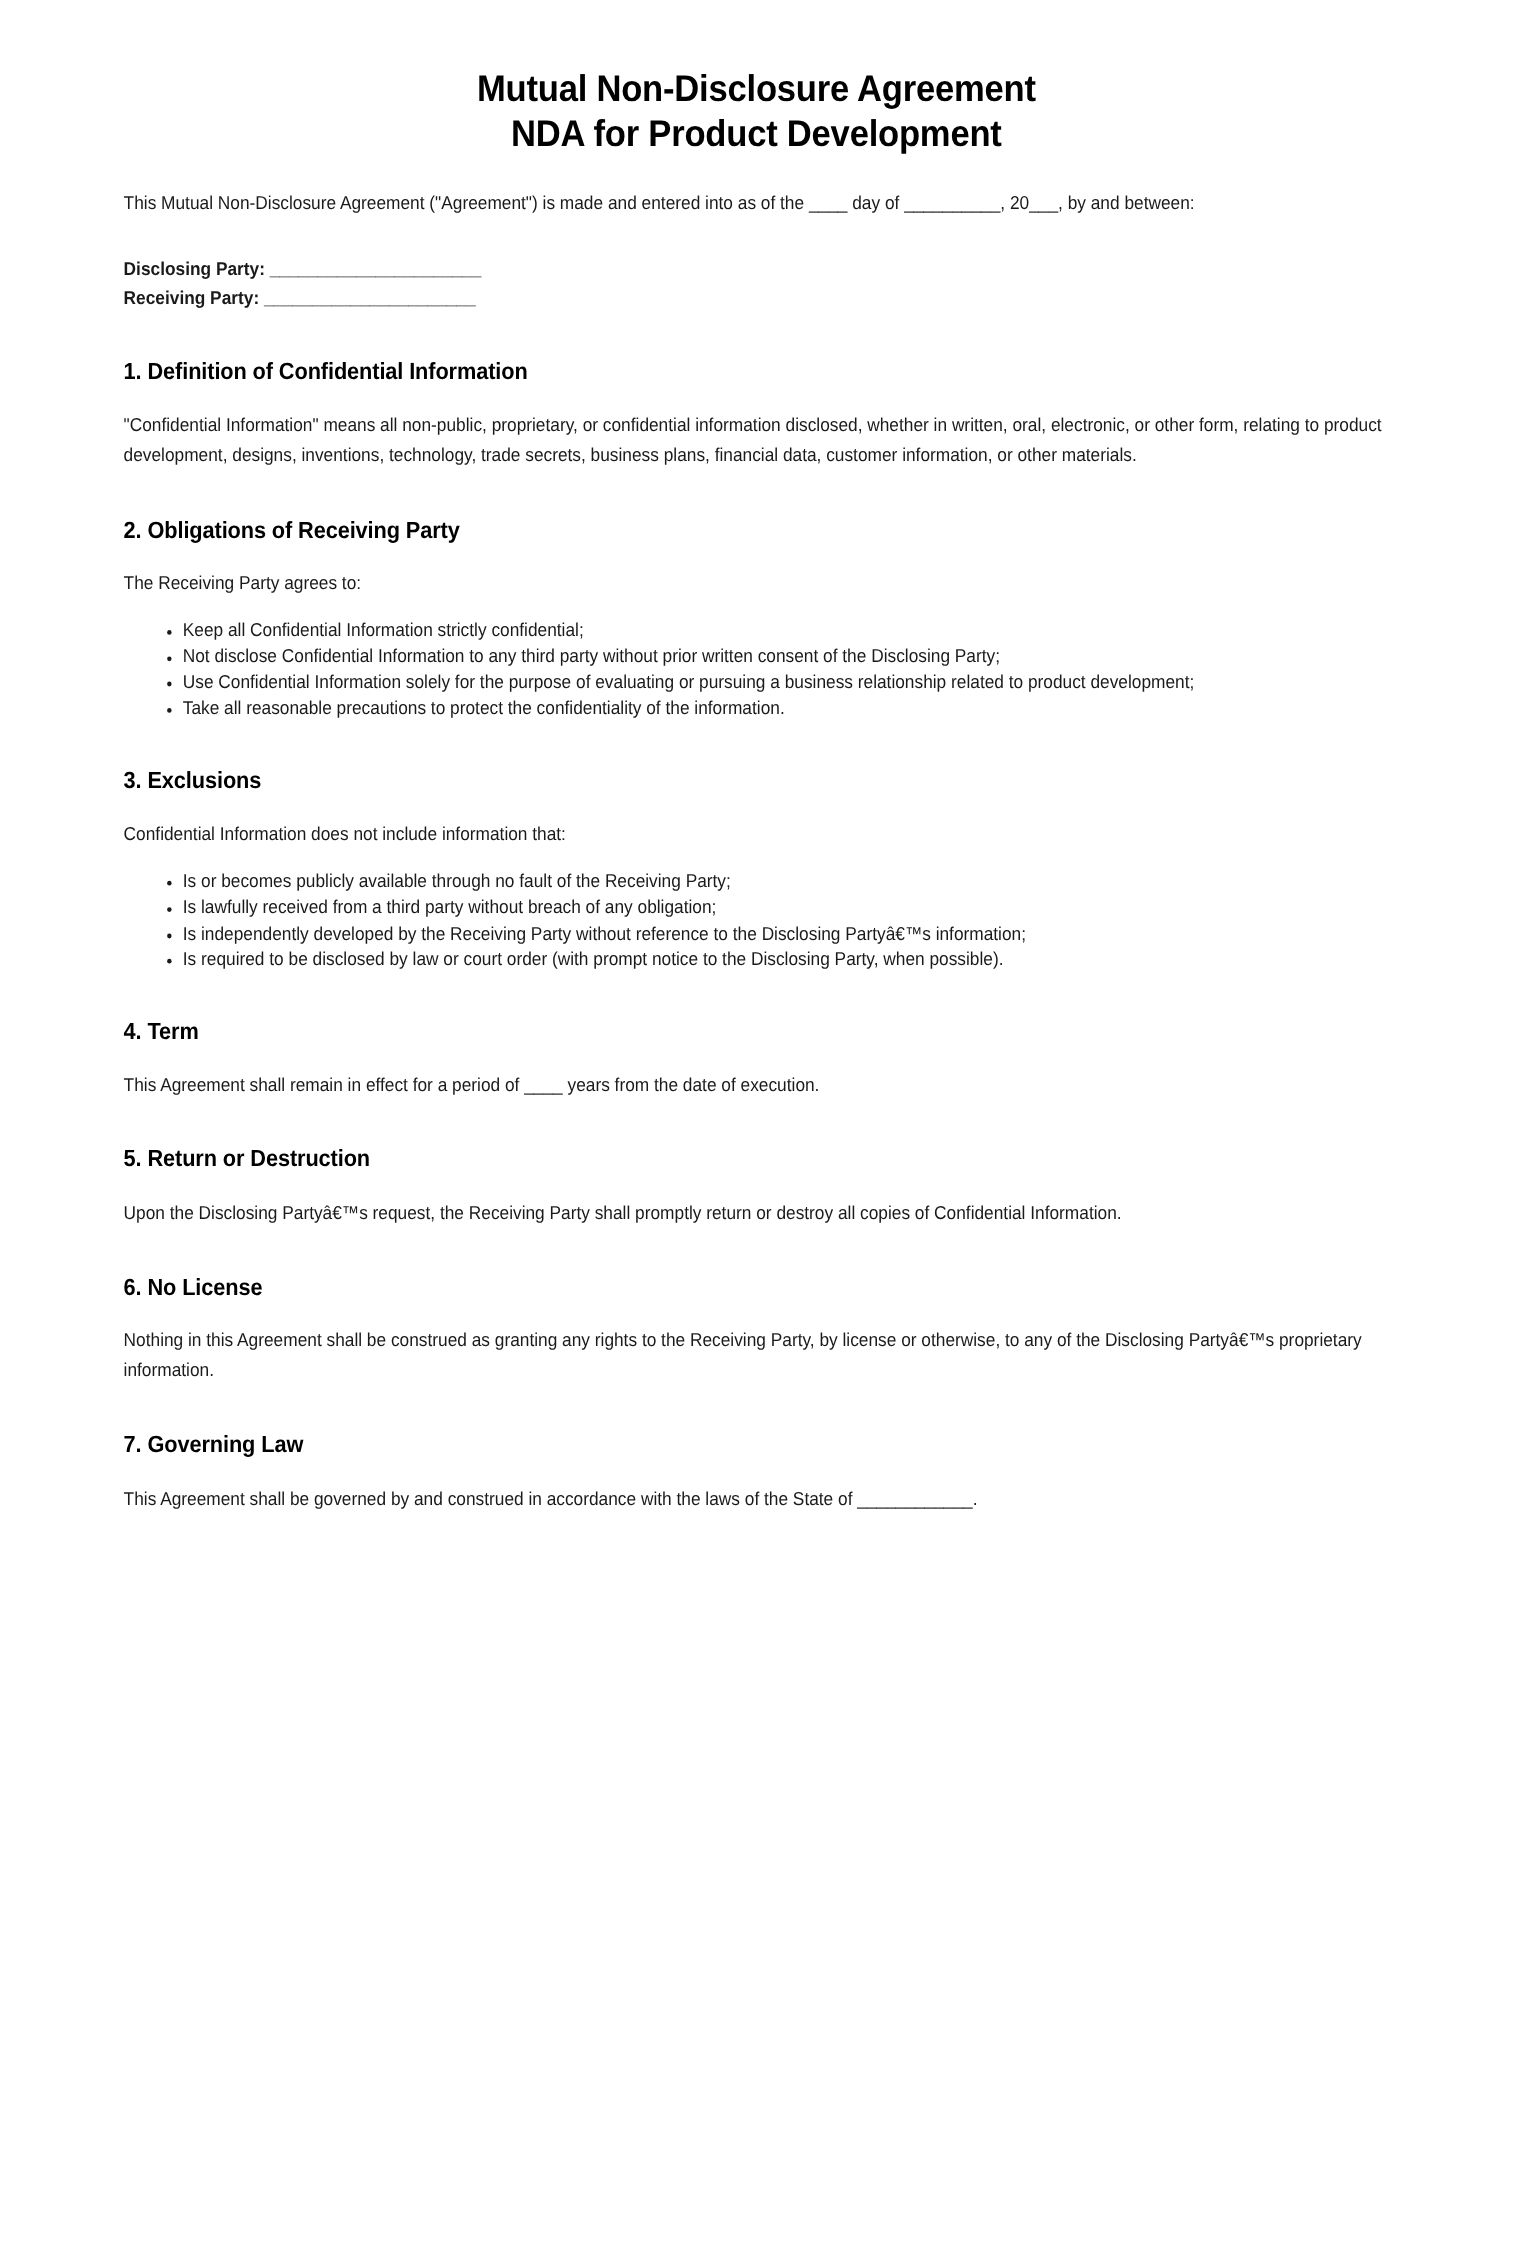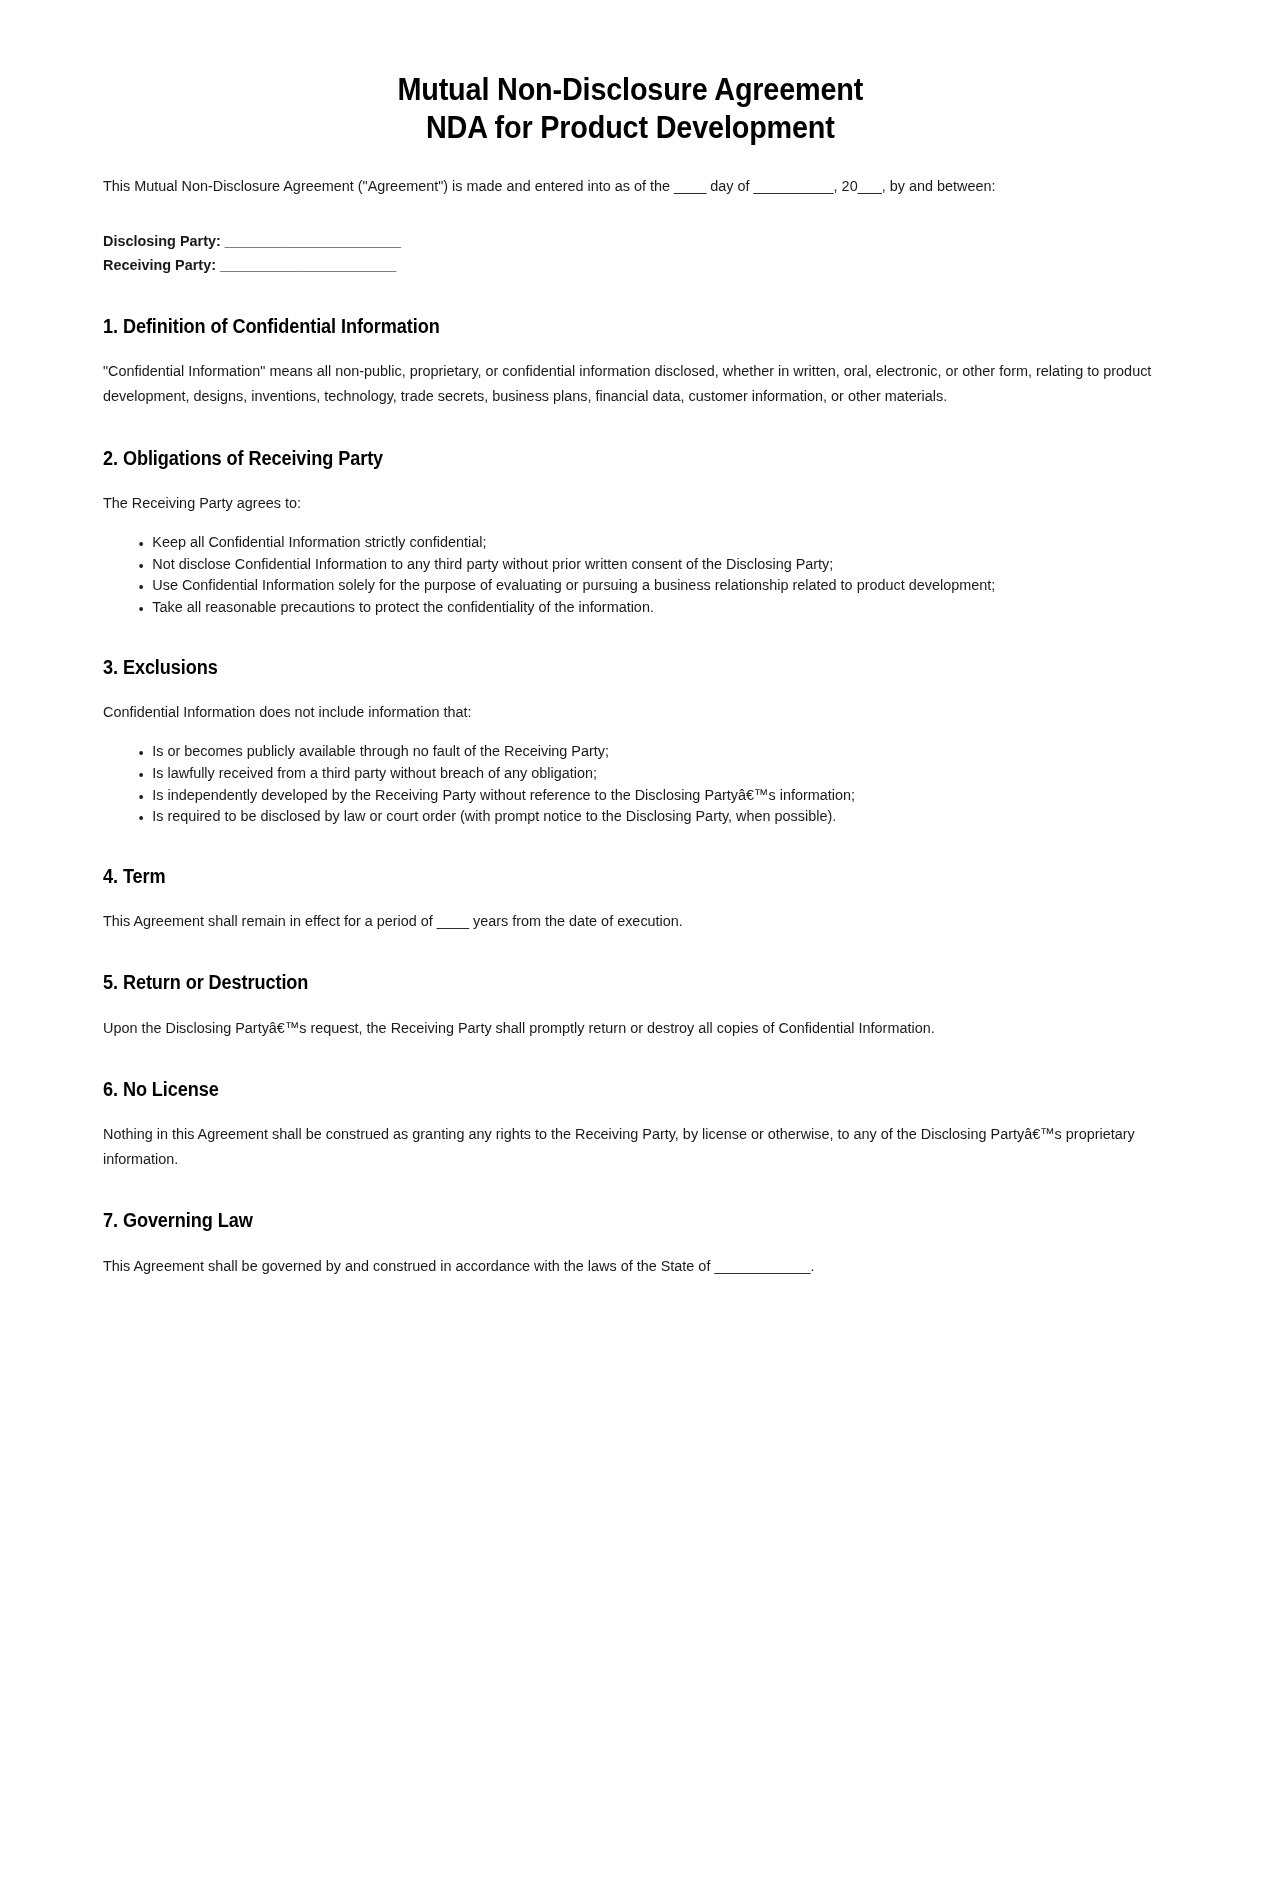--- a/index.html
+++ b/index.html
@@ -13,21 +13,21 @@
     position: relative;
     overflow: hidden;
     font-family: "Liberation Sans", sans-serif;
     color: #000000;
   }
 
   
   .page {
     position: absolute;
     left: 0;
-    top: 16px;
+    top: 0;
     width: 1263px;
     height: 1524px;
     background: #ffffff;
   }
 
   .content {
     position: absolute;
     left: 103px;
     top: 55px;
     width: 1055px;

